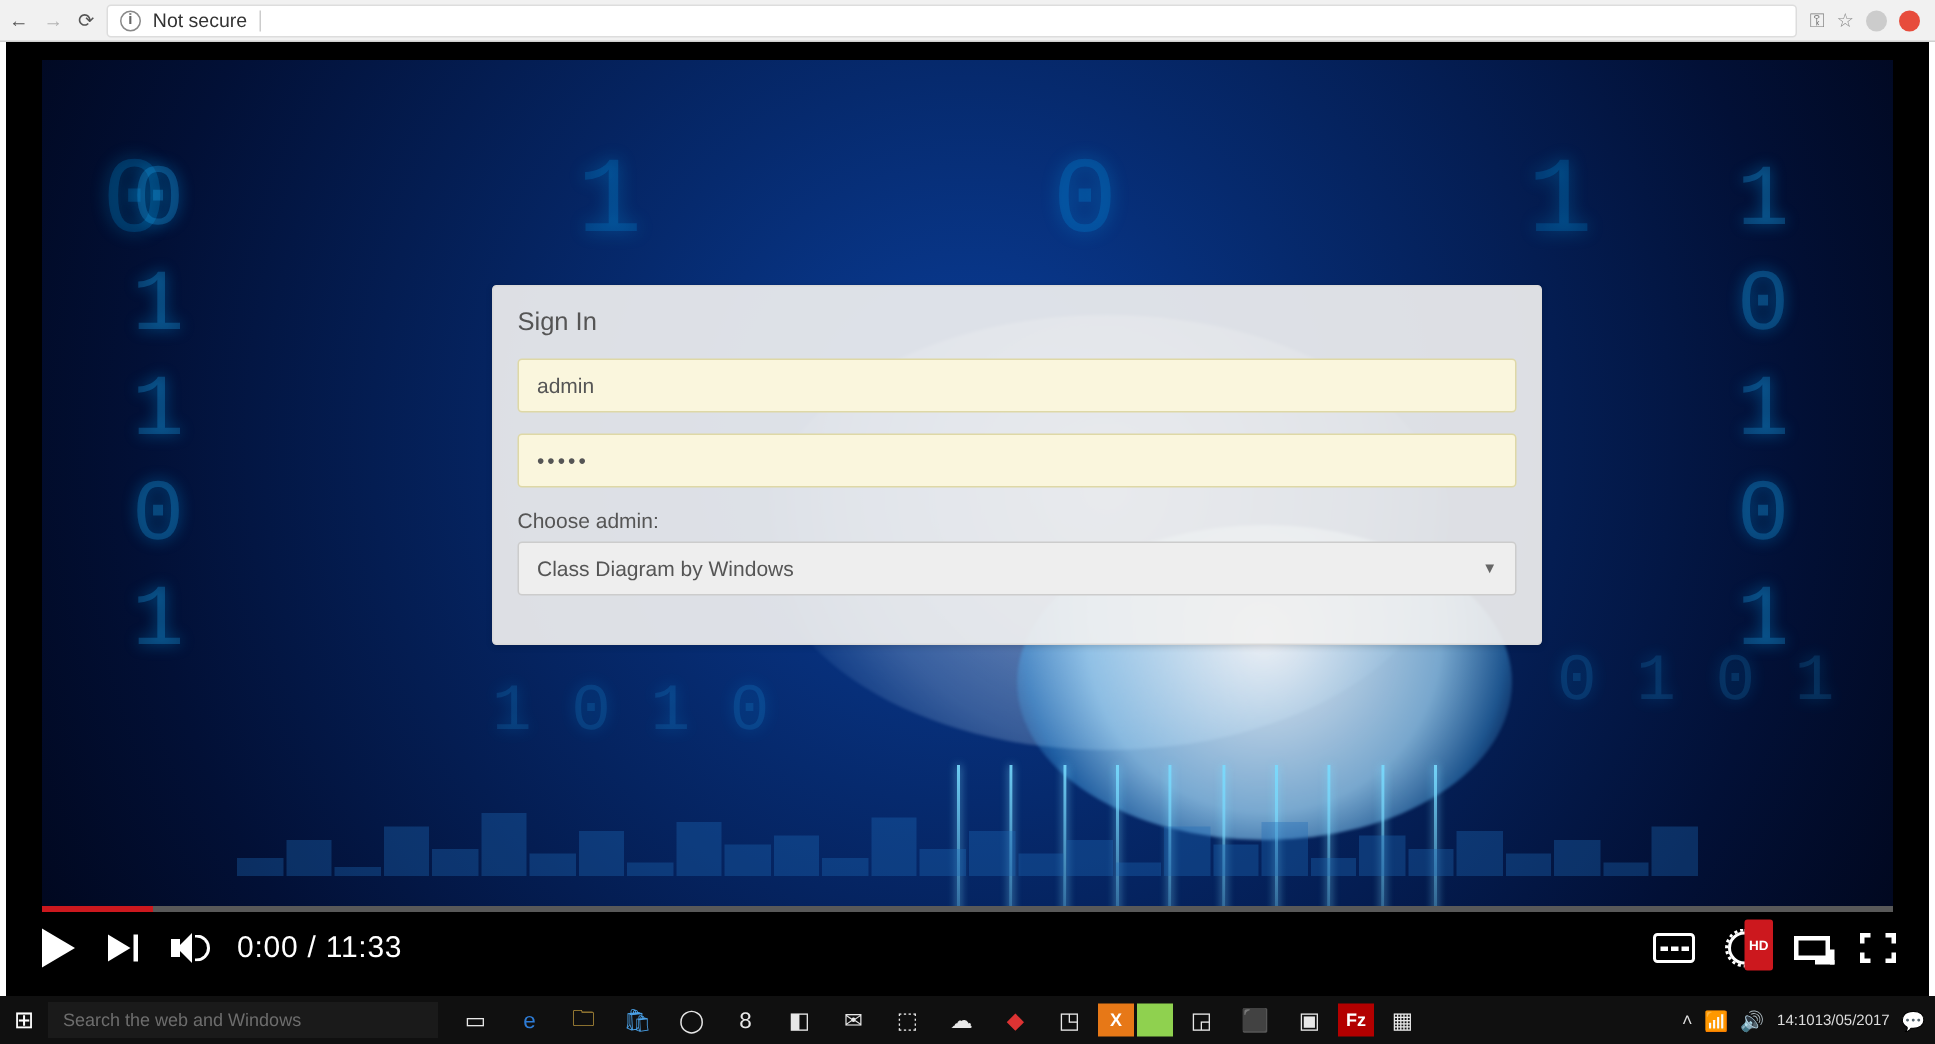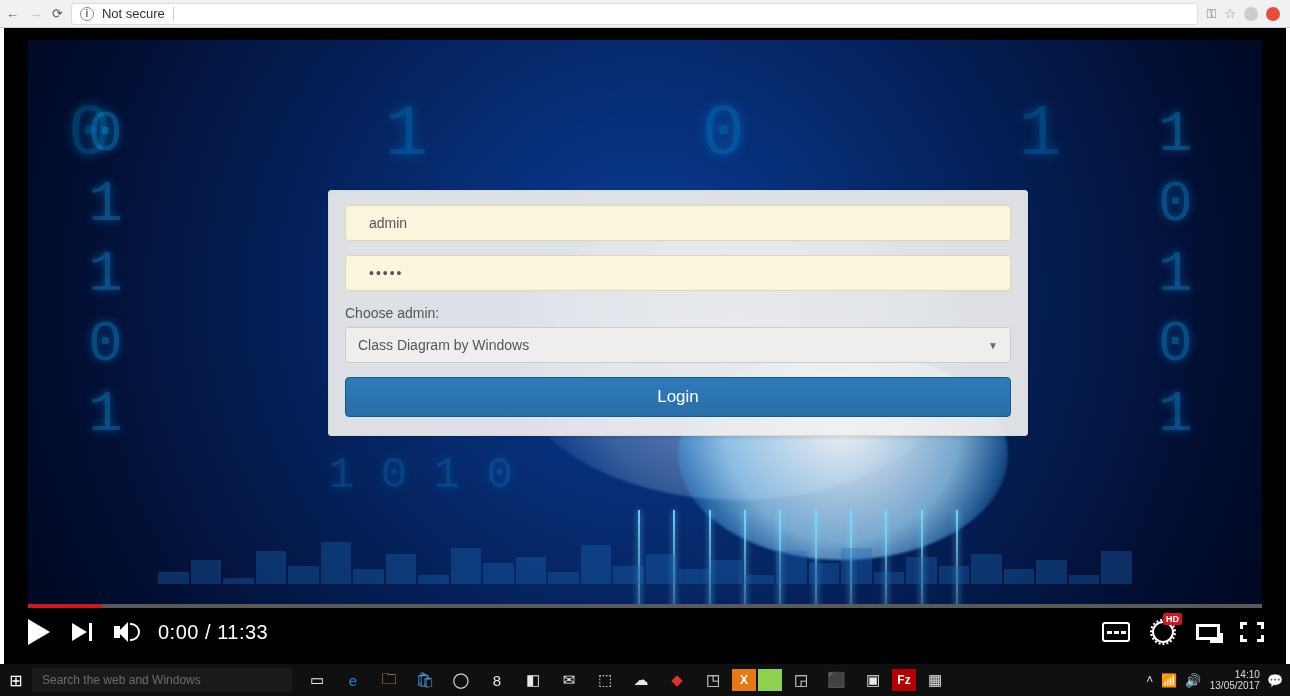--- a/index.html
+++ b/index.html
@@ -72,21 +72,21 @@
   
   .panel {
     position:absolute; left:300px; top:150px; width:700px;
     background:rgba(240,240,240,0.92);
     border:1px solid #d9d9d9; border-radius:3px;
     padding:14px 16px 18px;
     box-shadow:0 1px 4px rgba(0,0,0,0.15);
   }
   .panel h3 { font-size:17px; font-weight:normal; color:#555; margin-bottom:14px; }
   .field {
-    width:100%; height:36px; padding:0 23px; margin-bottom:14px;
+    width:100%; height:36px; padding:0 12px; margin-bottom:14px;
     font-size:14px; color:#555;
     background:#faf6dd; border:1px solid #ded8a6; border-radius:3px;
     display:flex; align-items:center;
   }
   .label { font-size:14px; color:#555; margin-bottom:6px; display:block; }
   .select {
     width:100%; height:36px; padding:0 12px; margin-bottom:14px;
     font-size:14px; color:#555;
     background:#eee; border:1px solid #ccc; border-radius:3px;
     display:flex; align-items:center; justify-content:space-between;
@@ -118,21 +118,21 @@
   .speaker { width:22px; height:22px; position:relative; }
   .speaker::before { content:""; position:absolute; left:0; top:5px; width:6px; height:12px; background:#fff; }
   .speaker::after  { content:""; position:absolute; left:4px; top:1px; width:0; height:0; border-right:10px solid #fff; border-top:10px solid transparent; border-bottom:10px solid transparent; }
   .speaker .arc { position:absolute; left:16px; top:2px; width:10px; height:18px; border:2px solid #fff; border-left:none; border-radius:0 12px 12px 0; }
   .time { font-size:20px; letter-spacing:.5px; }
   .cc { border:2px solid #fff; border-radius:3px; padding:0 4px; font-size:11px; font-weight:bold; width:28px; height:20px; display:flex; align-items:center; justify-content:center; position:relative;}
   .cc .bars { display:flex; gap:2px; }
   .cc .bars i{ width:5px; height:3px; background:#fff; }
   .gear { width:22px; height:22px; border:2px solid #fff; border-radius:50%; position:relative; }
   .gear::before { content:""; position:absolute; inset:-4px; border:2px dotted #fff; border-radius:50%; }
-  .hd { position:absolute; top:-10px; right:-10px; background:#cc181e; color:#fff; font-size:9px; font-weight:bold; padding:1px 3px; border-radius:2px; }
+  .hd { position:absolute; top:-10px; right:-10px; background:#cc181e; color:#fff; font-size:9px; font-weight:bold; padding:12px 3px; border-radius:2px; }
   .mini { width:24px; height:16px; border:3px solid #fff; position:relative; }
   .mini::after{ content:""; position:absolute; right:-6px; bottom:-6px; width:10px; height:7px; border:3px solid #fff; border-top:none; border-left:none;}
   .full { width:20px; height:16px; position:relative; }
   .full i { position:absolute; width:7px; height:7px; border:3px solid #fff; }
   .full i:nth-child(1){ top:-2px; left:-2px; border-right:none; border-bottom:none;}
   .full i:nth-child(2){ top:-2px; right:-2px; border-left:none; border-bottom:none;}
   .full i:nth-child(3){ bottom:-2px; left:-2px; border-right:none; border-top:none;}
   .full i:nth-child(4){ bottom:-2px; right:-2px; border-left:none; border-top:none;}
 
   
@@ -149,21 +149,21 @@
   .taskbar .apps span.folder { color:#f3c24b; }
   .taskbar .apps span.store { color:#4aa0e6; }
   .taskbar .apps span.chrome { color:#e8e8e8; }
   .taskbar .apps span.pdf { color:#d33; }
   .taskbar .apps span.fz { background:#b30000; color:#fff; font-weight:bold; font-size:12px; width:24px; height:22px; }
   .taskbar .apps span.x  { background:#e77817; color:#fff; font-weight:bold; font-size:12px; width:24px; height:22px; }
   .taskbar .apps span.np { background:#8fd14f; width:24px; height:22px; }
   .taskbar .apps span.eight { color:#e8e8e8; }
   .taskbar .apps span.misc { color:#e8e8e8; }
   .taskbar .tray { margin-left:auto; display:flex; align-items:center; gap:8px; padding-right:6px; font-size:10px; line-height:11px; text-align:right; color:#ddd;}
-  .taskbar .tray .clock { display:flex; flex-direction:column; }
+  .taskbar .tray .clock { display:flex; flex-direction:row; }
   .taskbar .tray .chev { font-size:12px; }
   .taskbar .tray .net, .taskbar .tray .vol, .taskbar .tray .note { font-size:13px; }
 </style>
 </head>
 <body>
 
 <div class="chrome-bar">
   <div class="chrome-nav">
     <span>←</span>
     <span style="opacity:.4">→</span>
@@ -180,20 +180,21 @@
     <span class="ext-dot"></span>
     <span class="ext-red"></span>
   </div>
 </div>
 
 <div class="stage">
   <div class="bg">
     <div class="col c1">0<br>1<br>1<br>0<br>1</div>
     <div class="col c2">1<br>0<br>1<br>0<br>1</div>
     <div class="col c3">1 0 1 0</div>
+    <div class="col c4">0 1 0 1</div>
 
     <div class="cloud big"></div>
     <div class="cloud small"></div>
     <div class="rays">
       <i></i>
         <i></i>
         <i></i>
         <i></i>
         <i></i>
         <i></i>
@@ -229,33 +230,31 @@
         <i style="height:45%"></i>
         <i style="height:30%"></i>
         <i style="height:50%"></i>
         <i style="height:25%"></i>
         <i style="height:40%"></i>
         <i style="height:15%"></i>
         <i style="height:55%"></i>
     </div>
 
     <div class="panel">
+      <h3>Sign In</h3>
       <div class="field">
         <span>admin</span>
       </div>
       <div class="field">
         <span style="letter-spacing:2px">•••••</span>
       </div>
       <span class="label">Choose admin:</span>
       <div class="select">
         <span>Class Diagram by Windows</span>
         <span class="caret">▼</span>
-      </div>
-      <div class="login-btn">
-        <span>Login</span>
       </div>
     </div>
   </div>
 
   <div class="progress">
     <div class="loaded"></div>
   </div>
   <div class="controls">
     <div class="ctl-left">
       <div class="play"></div>

